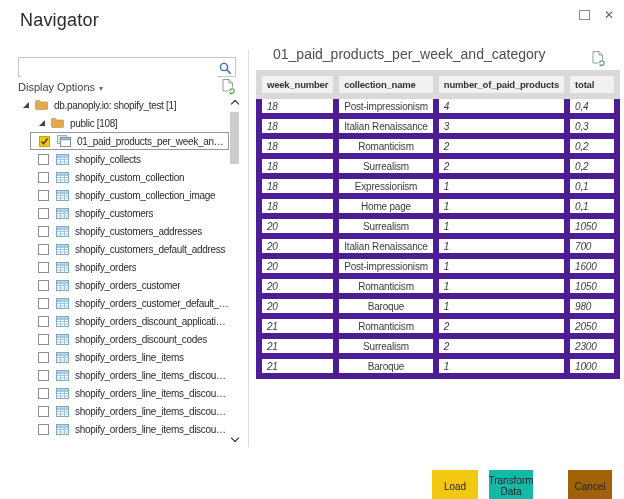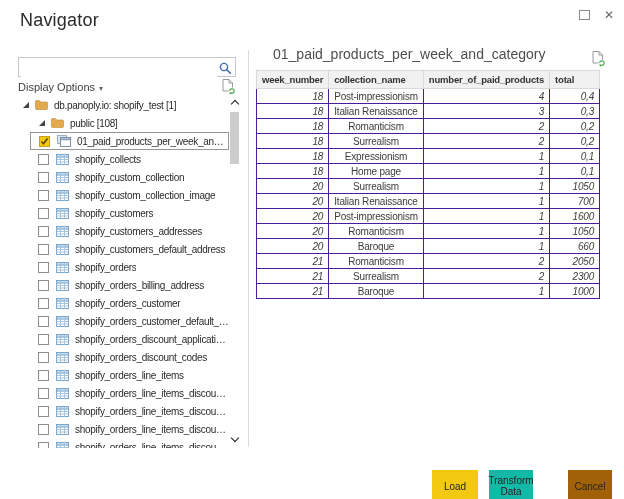--- a/index.html
+++ b/index.html
@@ -35,24 +35,24 @@
   #tree-scrollbar{position:absolute;left:229px;top:97px;width:12px;height:348px;background:#fff;}
   .chev{width:5px;height:5px;border-left:1.6px solid #1b1b1b;border-top:1.6px solid #1b1b1b;display:inline-block;}
   #scroll-up{position:absolute;top:4px;left:3px;transform:rotate(45deg);}
   #scroll-down{position:absolute;bottom:4px;left:3px;transform:rotate(225deg);}
   #scroll-thumb{position:absolute;top:15px;left:1px;width:9px;height:52px;background:#cdcdcd;}
   
   #panel-divider{position:absolute;left:248px;top:50px;width:1px;height:397px;background:#dcdcdc;}
   
   #preview-title{position:absolute;left:273px;top:46px;font-size:14px;color:#4d4d4d;font-weight:400;}
   #preview-table{position:absolute;left:256px;top:70px;border-collapse:collapse;table-layout:fixed;background:#fff;}
-  #preview-table th,#preview-table td{border:1px solid #4c1d95;overflow:hidden;white-space:nowrap;}
+  #preview-table th,#preview-table td{border:6px solid #4c1d95;overflow:hidden;white-space:nowrap;}
   #preview-table th{background:#f1f1f1;border-color:#d9d9d9;font-size:9.5px;letter-spacing:-.2px;font-weight:bold;color:#333;text-align:left;padding:2px 5px;height:13px;}
   #preview-table td{font-size:10px;letter-spacing:-.2px;color:#3c3c3c;padding:0 5px;height:14px;}
-  td.num{text-align:right;font-style:italic;}
+  td.num{text-align:left;font-style:italic;}
   td.txt{text-align:center;}
   
   .btn{position:absolute;top:470px;height:18px;border:none;font-family:inherit;font-size:10px;color:#242424;display:flex;align-items:center;justify-content:center;cursor:pointer;padding:16px;}
   #load-btn{left:432px;width:46px;background:var(--accent);}
   #transform-btn{left:489px;width:44px;background:#14b8a6;}
   #cancel-btn{left:568px;width:44px;background:#a16207;}
 </style>
 </head>
 <body>
 
@@ -221,34 +221,20 @@
           <svg width="13" height="11">
             <rect x="0.5" y="0.5" width="12" height="10" fill="#fff" stroke="#79A6CF"></rect>
             <rect x="0.5" y="0.5" width="12" height="2.6" fill="#C7DBEC" stroke="#79A6CF"></rect>
             <line x1="4.5" y1="0.5" x2="4.5" y2="10.5" stroke="#A7C4DD"></line>
             <line x1="8.5" y1="0.5" x2="8.5" y2="10.5" stroke="#A7C4DD"></line>
             <line x1="0.5" y1="5.5" x2="12.5" y2="5.5" stroke="#A7C4DD"></line>
             <line x1="0.5" y1="8" x2="12.5" y2="8" stroke="#A7C4DD"></line>
           </svg>
         </span>
         <span class="tree-label">shopify_orders</span>
-      </div>
-      <div class="tree-row lv2">
-        <span class="cb"></span>
-        <span class="node-icon">
-          <svg width="13" height="11">
-            <rect x="0.5" y="0.5" width="12" height="10" fill="#fff" stroke="#79A6CF"></rect>
-            <rect x="0.5" y="0.5" width="12" height="2.6" fill="#C7DBEC" stroke="#79A6CF"></rect>
-            <line x1="4.5" y1="0.5" x2="4.5" y2="10.5" stroke="#A7C4DD"></line>
-            <line x1="8.5" y1="0.5" x2="8.5" y2="10.5" stroke="#A7C4DD"></line>
-            <line x1="0.5" y1="5.5" x2="12.5" y2="5.5" stroke="#A7C4DD"></line>
-            <line x1="0.5" y1="8" x2="12.5" y2="8" stroke="#A7C4DD"></line>
-          </svg>
-        </span>
-        <span class="tree-label">shopify_orders_billing_address</span>
       </div>
       <div class="tree-row lv2">
         <span class="cb"></span>
         <span class="node-icon">
           <svg width="13" height="11">
             <rect x="0.5" y="0.5" width="12" height="10" fill="#fff" stroke="#79A6CF"></rect>
             <rect x="0.5" y="0.5" width="12" height="2.6" fill="#C7DBEC" stroke="#79A6CF"></rect>
             <line x1="4.5" y1="0.5" x2="4.5" y2="10.5" stroke="#A7C4DD"></line>
             <line x1="8.5" y1="0.5" x2="8.5" y2="10.5" stroke="#A7C4DD"></line>
             <line x1="0.5" y1="5.5" x2="12.5" y2="5.5" stroke="#A7C4DD"></line>
@@ -464,21 +450,21 @@
         <tr>
           <td class="num">20</td>
           <td class="txt">Romanticism</td>
           <td class="num">1</td>
           <td class="num">1050</td>
         </tr>
         <tr>
           <td class="num">20</td>
           <td class="txt">Baroque</td>
           <td class="num">1</td>
-          <td class="num">660</td>
+          <td class="num">980</td>
         </tr>
         <tr>
           <td class="num">21</td>
           <td class="txt">Romanticism</td>
           <td class="num">2</td>
           <td class="num">2050</td>
         </tr>
         <tr>
           <td class="num">21</td>
           <td class="txt">Surrealism</td>

